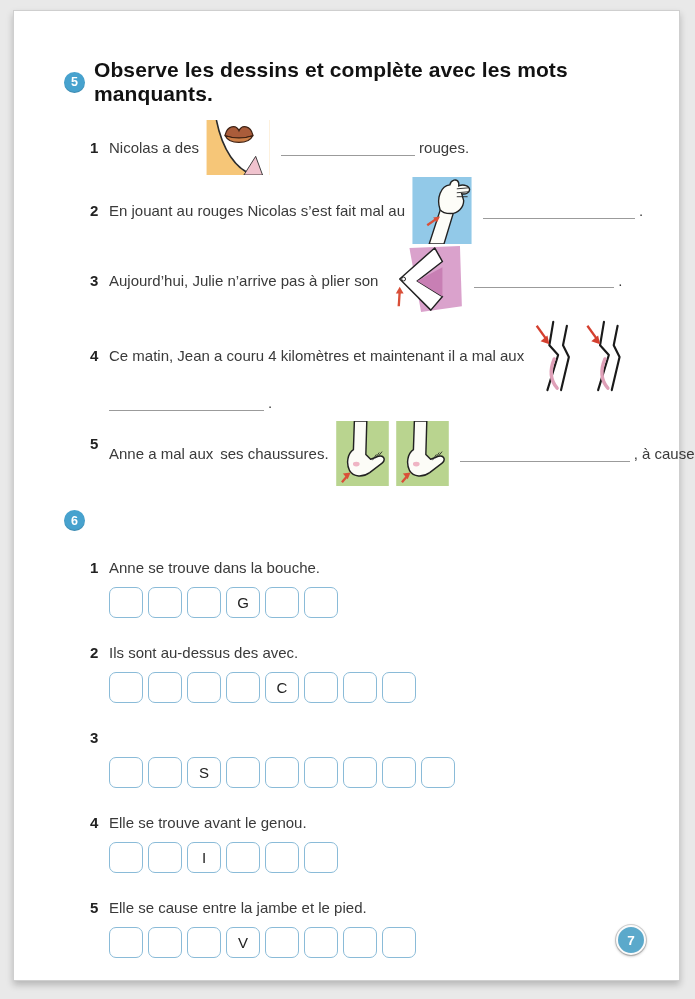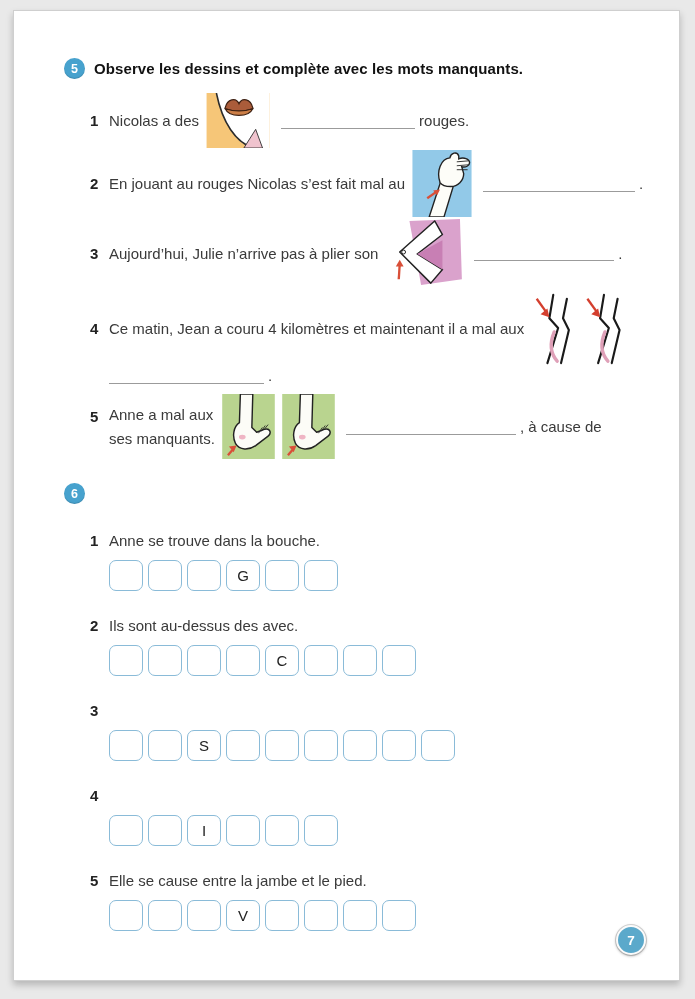--- a/index.html
+++ b/index.html
@@ -14,29 +14,29 @@
     background:#ffffff; border:1px solid #cfcfcf;
     box-shadow:0 4px 7px rgba(0,0,0,.22);
     box-sizing:border-box; padding:47px 38px 0 50px;
   }
   .ex-header { display:flex; align-items:center; gap:9px; margin-bottom:14px; }
   .badge {
     width:21px; height:21px; border-radius:50%; background:#47a2ce; color:#fff;
     font-weight:bold; font-size:12.5px; display:flex; align-items:center; justify-content:center;
     flex:none; box-shadow:inset 0 -1px 1px rgba(0,0,0,.15);
   }
-  .ex-title { font-weight:bold; font-size:15px; color:#121212; letter-spacing:.1px; }
+  .ex-title { font-weight:bold; font-size:21px; color:#121212; letter-spacing:.1px; }
   .items5 { margin-left:26px; }
   .item { display:flex; align-items:center; font-size:15px; color:#3a3a3a; margin-bottom:2px; }
   .inum { font-weight:bold; color:#222; width:19px; flex:none; align-self:center; }
   .seg { white-space:nowrap; }
   .blank { display:inline-block; border-bottom:1px solid #9b9b9b; height:15px; flex:none; margin:0 4px; }
   .img { flex:none; margin:0 7px; line-height:0; }
   .line2 { margin-left:19px; display:flex; align-items:flex-end; font-size:15px; color:#3a3a3a; margin-top:0; margin-bottom:10px; }
-  .stack { display:flex; flex-direction:column; gap:7px; }
+  .stack { display:flex; flex-direction:row; gap:7px; }
   .items6 { margin-left:26px; margin-top:28px; }
   .q { display:flex; font-size:15px; color:#3a3a3a; margin-bottom:11px; }
   .boxes { display:flex; gap:5px; margin-left:19px; margin-bottom:26px; }
   .letter-box {
     width:34px; height:31px; background:#fff; border:1.5px solid #8abbd8; border-radius:7px;
     display:flex; align-items:center; justify-content:center;
     font-size:15px; color:#222; box-sizing:border-box;
   }
   .page-num {
     position:absolute; right:33px; bottom:25px; width:26px; height:26px; border-radius:50%;
@@ -139,21 +139,21 @@
       <div class="line2">
         <span class="blank" style="width:155px;margin-left:0"></span>
         <span class="seg">.</span>
       </div>
     </div>
 
     <div class="item">
       <span class="inum" style="align-self:flex-start;padding-top:14px">5</span>
       <span class="stack">
         <span class="seg">Anne a mal aux</span>
-        <span class="seg">ses manquants.</span>
+        <span class="seg">ses chaussures.</span>
       </span>
       <span class="img">
         <svg width="53" height="65" viewBox="0 0 55 68">
           <rect x="0" y="0" width="55" height="68" fill="#b9d48f"></rect>
           <path d="M19,0 L18,30 C12,34 10,44 14,52 C18,59 28,59 35,54 L48,44 C52,41 50,35 44,37 L36,40 L31,35 L32,0 Z" fill="#fcfcf7" stroke="#222" stroke-width="1.5" stroke-linejoin="round"></path>
           <path d="M44,37 L48,32 M41,39 L45,33 M38,41 L42,35" stroke="#222" stroke-width="0.9" fill="none"></path>
           <ellipse cx="21" cy="45" rx="3.5" ry="2.5" fill="#efb5c4"></ellipse>
           <line x1="6" y1="64" x2="12" y2="57" stroke="#d94f38" stroke-width="2.4"></line>
           <polygon points="15,54 7,55 12,61" fill="#d94f38"></polygon>
         </svg>
@@ -224,20 +224,21 @@
           <div class="letter-box"></div>
           <div class="letter-box"></div>
           <div class="letter-box"></div>
           <div class="letter-box"></div>
         </div>
     </div>
 
     <div>
       <div class="q">
         <span class="inum">4</span>
+        <span>Elle se trouve avant le genou.</span>
       </div>
       <div class="boxes">
           <div class="letter-box"></div>
           <div class="letter-box"></div>
           <div class="letter-box">I</div>
           <div class="letter-box"></div>
           <div class="letter-box"></div>
           <div class="letter-box"></div>
         </div>
     </div>

